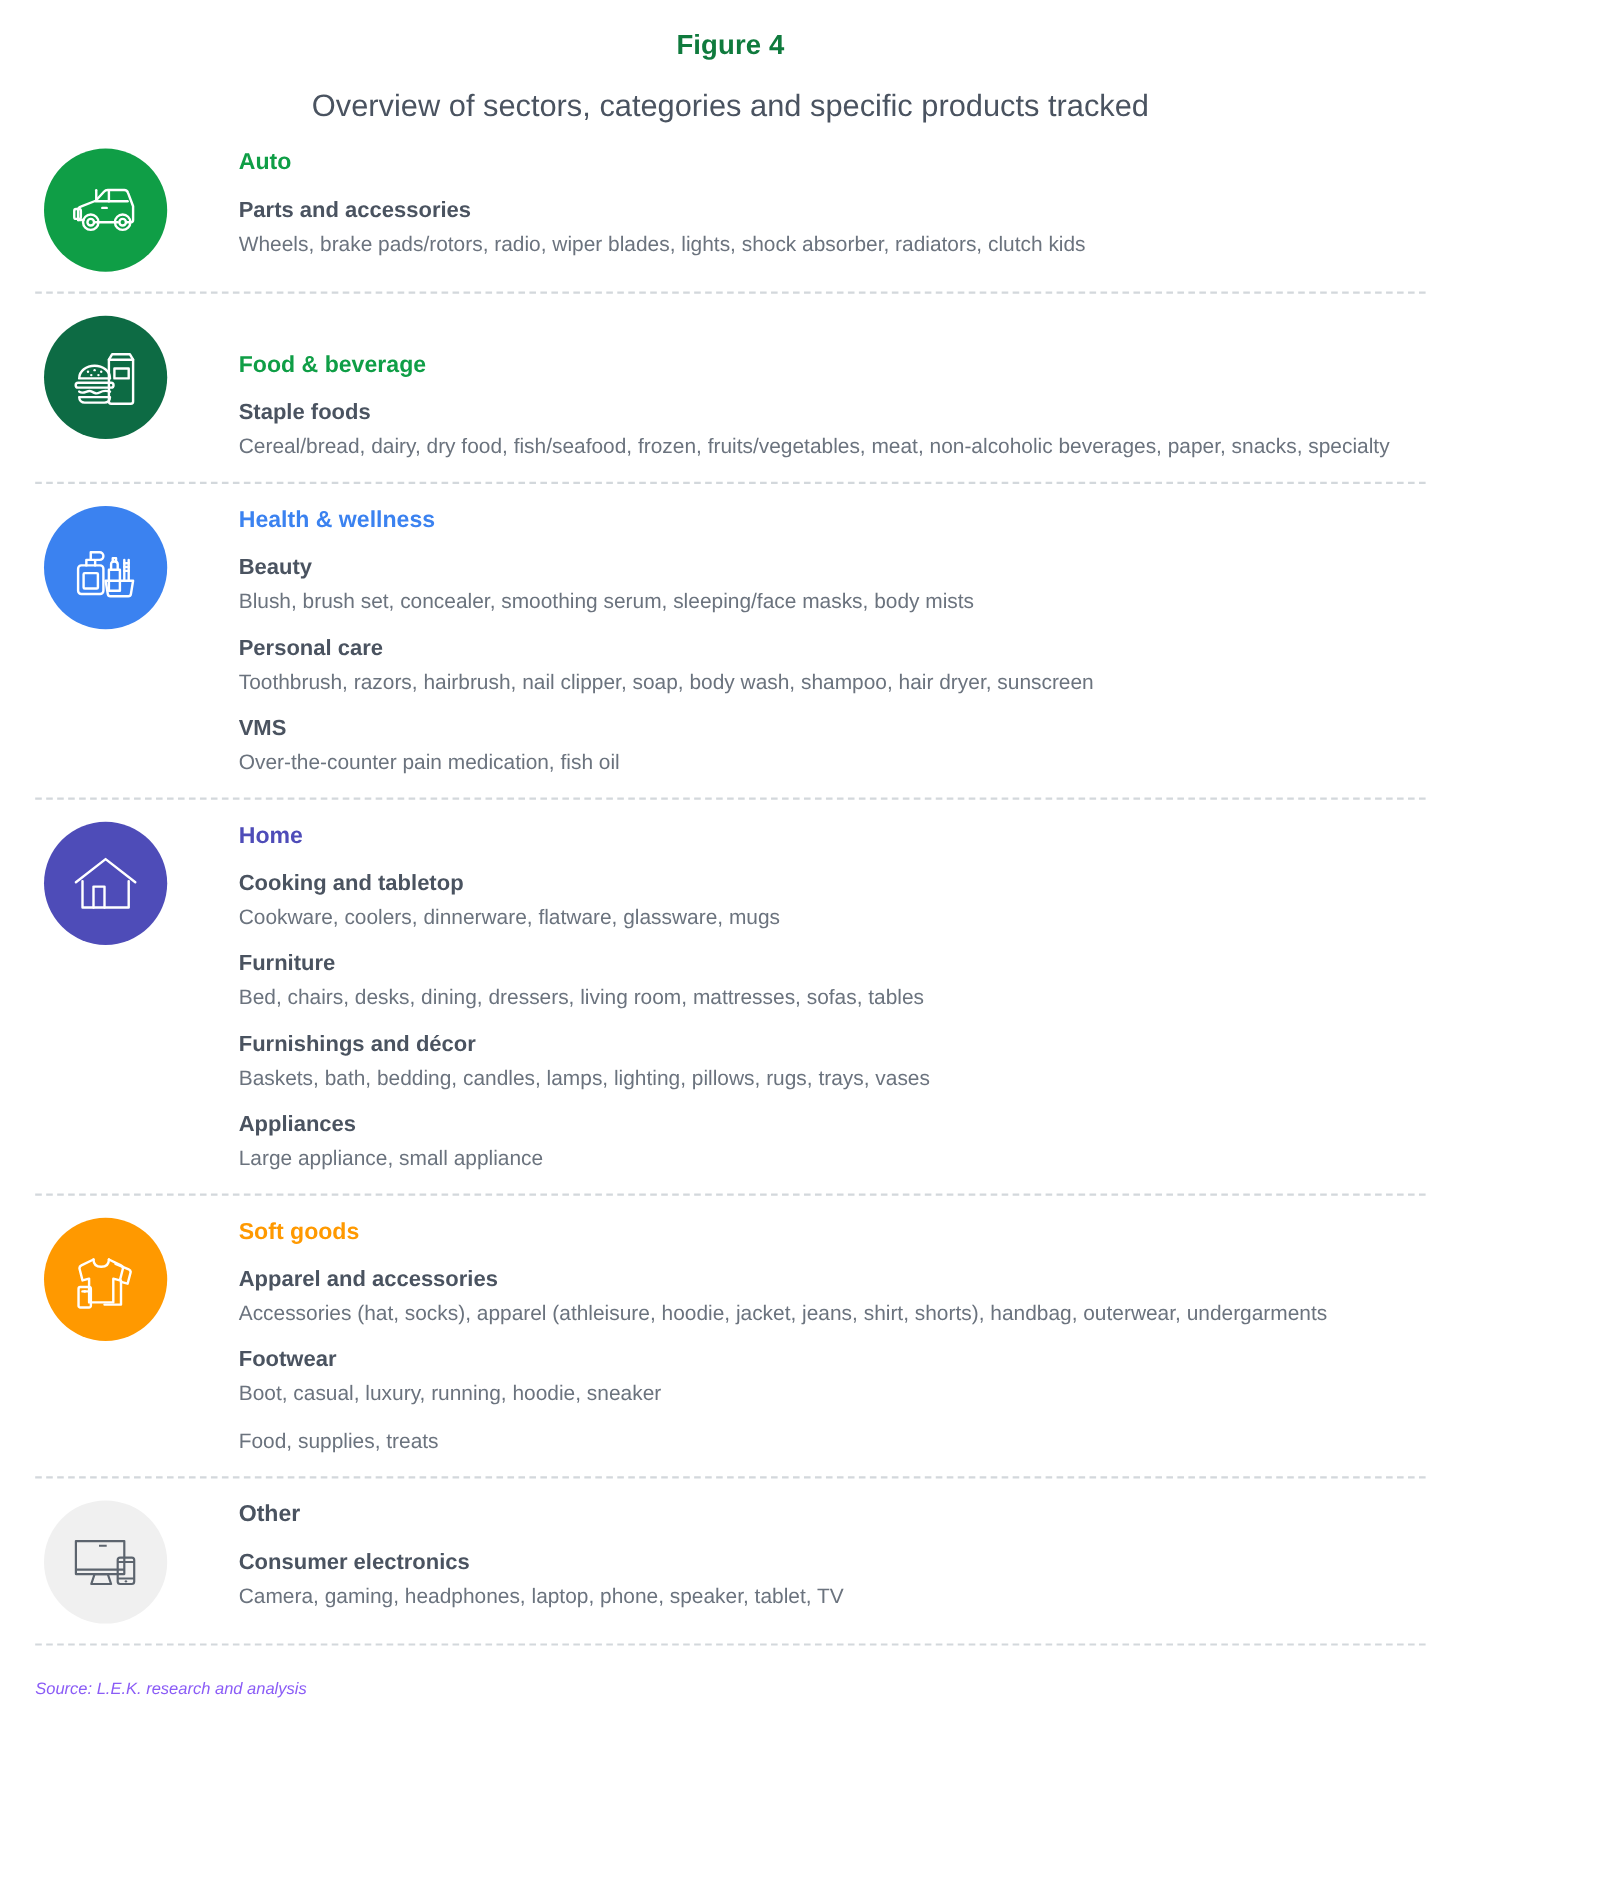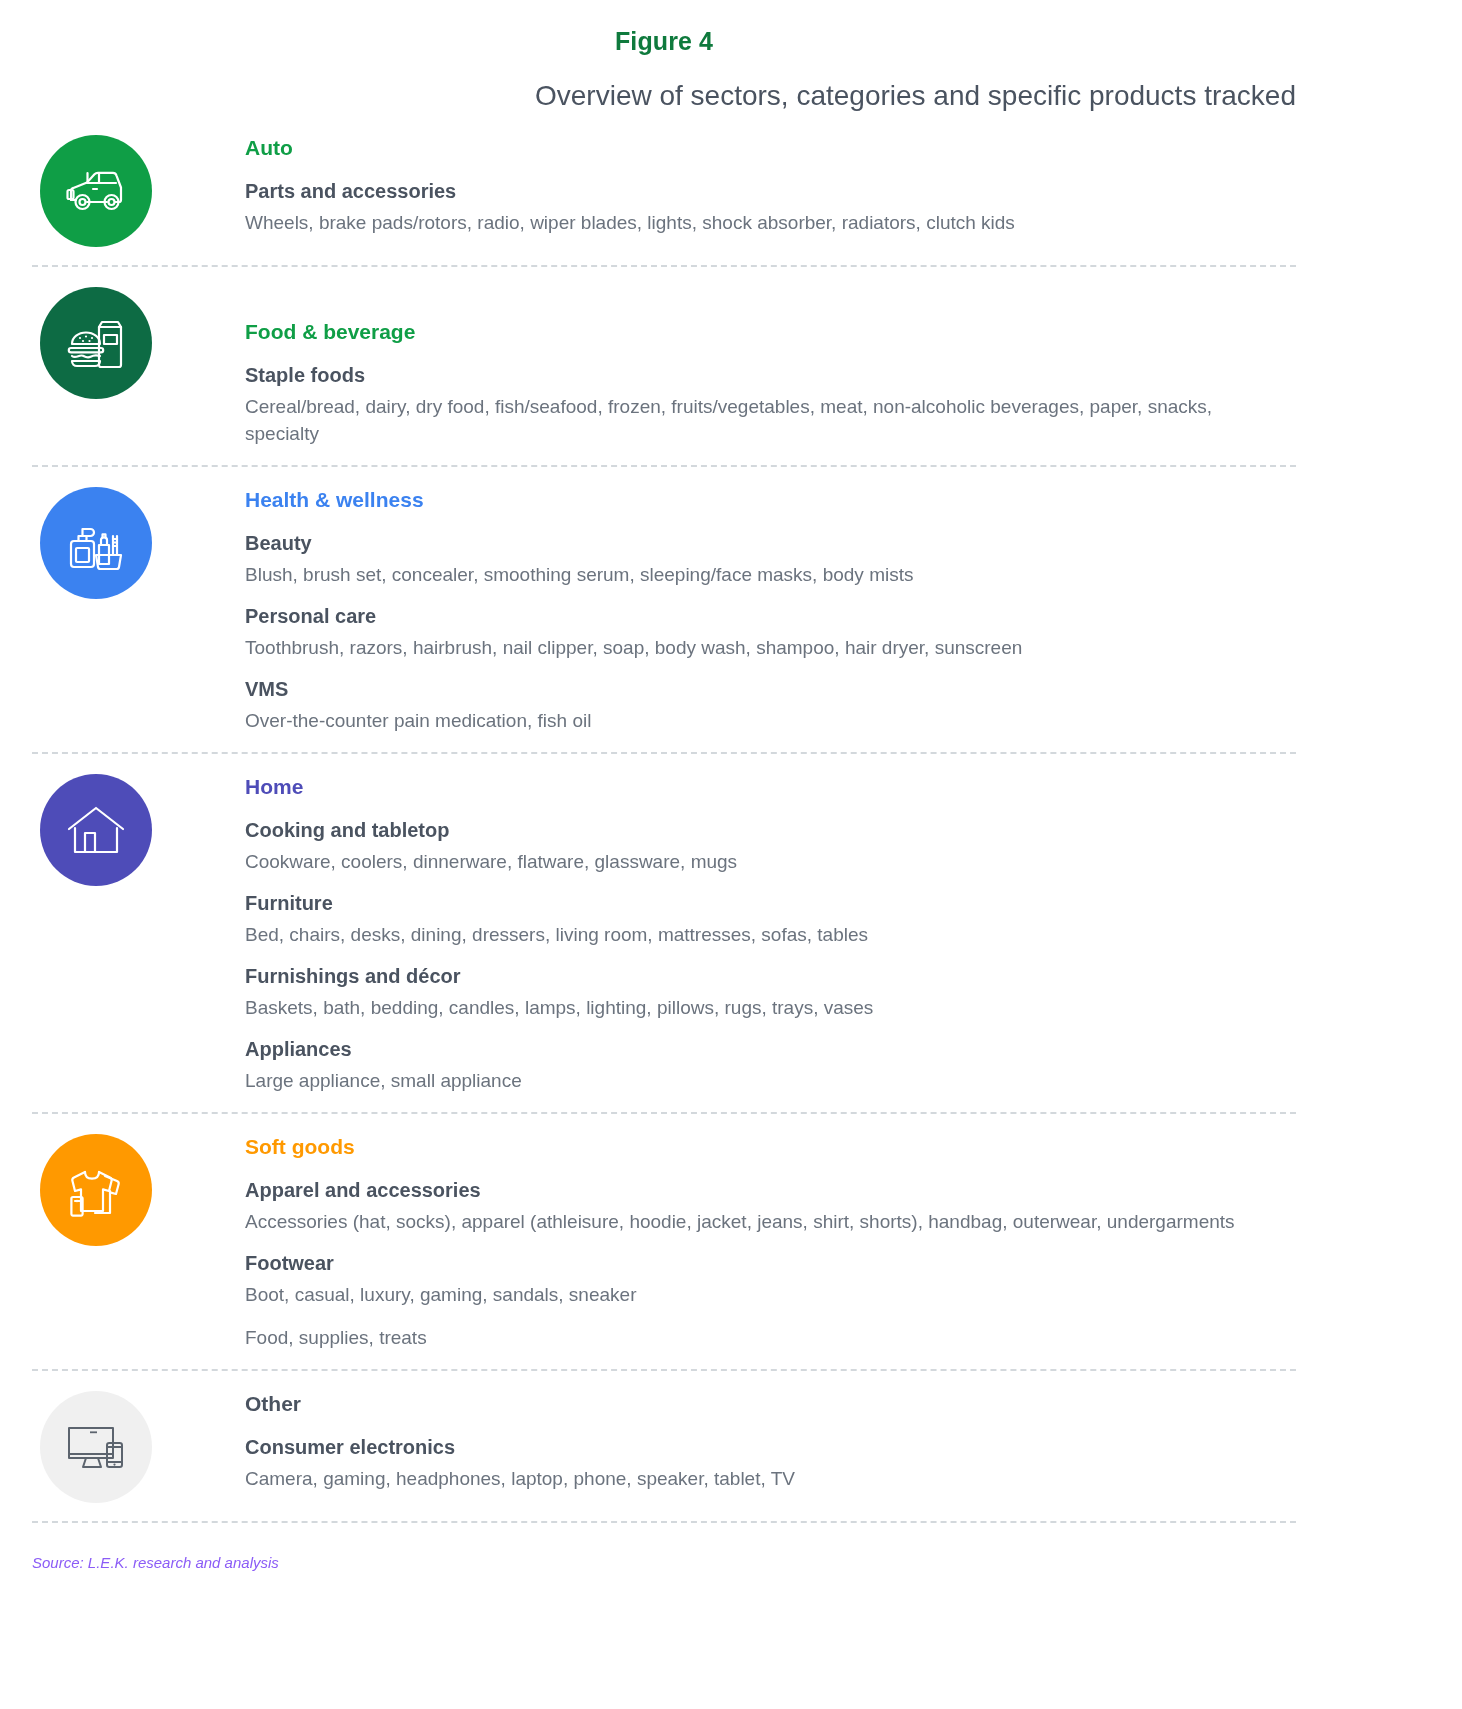--- a/index.html
+++ b/index.html
@@ -27,39 +27,38 @@
   .fig-label {
     text-align: center;
     color: #0f7a3d;
     font-size: 25px;
     font-weight: bold;
     letter-spacing: .1px;
     padding-top: 26px;
     line-height: 30px;
   }
   .fig-title {
-    text-align: right;
+    text-align: center;
     color: #4a5360;
     font-size: 28px;
     font-weight: normal;
     line-height: 34px;
     padding-top: 23px;
     padding-bottom: 6px;
   }
 
   
   .sectors {
     margin-top: 12px;
   }
   .sector {
     display: flex;
     align-items: flex-start;
     border-top: 2px dashed #d3d8dc;
     padding: 20px 0 18px 0;
-    gap: 28px;
   }
   .sector:first-child {
     border-top: 0;
     padding-top: 4px;
   }
 
   .icon-cell {
     flex: 0 0 185px;
     display: flex;
     justify-content: flex-start;
@@ -263,21 +262,21 @@
           </div>
         </div>
         <div class="content-cell">
           <div class="sector-name" style="color: rgb(255, 153, 0);">Soft goods</div>
           <div class="category">
             <div class="cat-name">Apparel and accessories</div>
             <div class="cat-items">Accessories (hat, socks), apparel (athleisure, hoodie, jacket, jeans, shirt, shorts), handbag, outerwear, undergarments</div>
           </div>
           <div class="category">
             <div class="cat-name">Footwear</div>
-            <div class="cat-items">Boot, casual, luxury, gaming, sandals, sneaker</div>
+            <div class="cat-items">Boot, casual, luxury, running, hoodie, sneaker</div>
           </div>
           <div class="category">
             <div class="cat-items">Food, supplies, treats</div>
           </div>
         </div>
       </div>
       <div class="sector">
         <div class="icon-cell">
           <div class="icon-circle" style="background: rgb(240, 240, 240);">
             <svg width="74" height="74" viewBox="0 0 74 74" aria-hidden="true">

